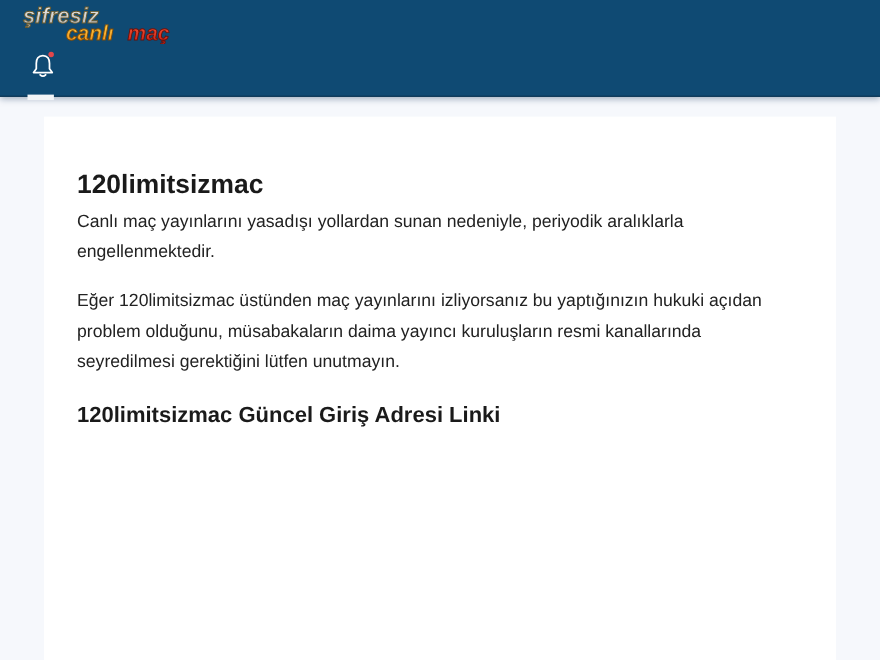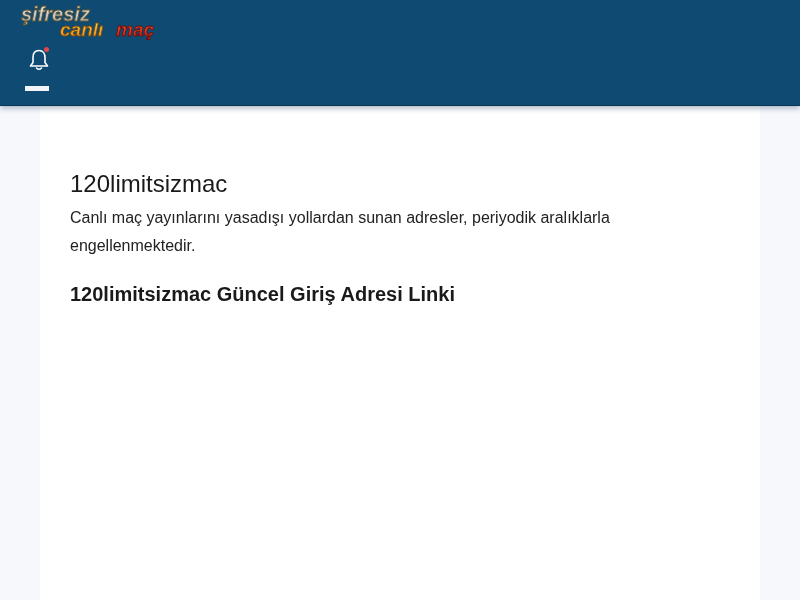--- a/index.html
+++ b/index.html
@@ -3,21 +3,21 @@
   <meta charset="utf-8">
   <style>
     * { box-sizing: border-box; margin: 0; padding: 0; }
     html, body {
       width: 800px; height: 600px; overflow: hidden;
       background: #f6f8fc;
       font-family: "Liberation Sans", sans-serif;
       color: #222;
     }
     .header {
-      position: absolute; left: 0; top: 0; width: 800px; height: 106px;
+      position: absolute; left: 0; top: 0; width: 800px; height: 88px;
       background: #0f4a73;
       box-shadow: 0 2px 6px rgba(0,40,80,0.35);
       border-bottom: 1px solid #0a3351;
       z-index: 2;
     }
     .logo {
       position: absolute; left: 20px; top: 2px; width: 146px; height: 38px;
       cursor: pointer;
     }
     .logo svg { display: block; }
@@ -32,22 +32,22 @@
     .menu-bar {
       position: absolute; left: 25px; top: 86px; width: 24px; height: 5px;
       background: #f2f5f8; cursor: pointer;
     }
     .card {
       position: absolute; left: 40px; top: 106px; width: 720px; height: 494px;
       background: #ffffff;
       padding: 44px 30px 0 30px;
     }
     .title {
-      font-size: 24px; font-weight: normal; color: #1a1a1a;
-      line-height: 32px; margin-top: 18px; margin-bottom: 4px;
+      font-size: 24px; font-weight: bold; color: #1a1a1a;
+      line-height: 32px; margin-top: 2px; margin-bottom: 4px;
     }
     .para {
       font-size: 16px; line-height: 28px; color: #222;
       margin-bottom: 16px;
     }
     .subtitle {
       font-size: 20px; font-weight: bold; color: #1a1a1a;
       line-height: 28px; margin-top: 20px;
     }
   </style>
@@ -83,15 +83,16 @@
       <path d="M8.5 20 Q11 22.5 13.5 20" fill="none" stroke="#ffffff" stroke-width="1.6" stroke-linecap="round"></path>
     </svg>
   </div>
   <div class="bell-dot"></div>
 
   <div class="menu-bar"></div>
 </div>
 
 <div class="card">
   <h1 class="title">120limitsizmac</h1>
-  <p class="para">Canlı maç yayınlarını yasadışı yollardan sunan adresler, periyodik aralıklarla engellenmektedir.</p>
+  <p class="para">Canlı maç yayınlarını yasadışı yollardan sunan nedeniyle, periyodik aralıklarla engellenmektedir.</p>
+  <p class="para">Eğer 120limitsizmac üstünden maç yayınlarını izliyorsanız bu yaptığınızın hukuki açıdan problem olduğunu, müsabakaların daima yayıncı kuruluşların resmi kanallarında seyredilmesi gerektiğini lütfen unutmayın.</p>
   <h2 class="subtitle">120limitsizmac Güncel Giriş Adresi Linki</h2>
 </div>
 
 </body></html>

